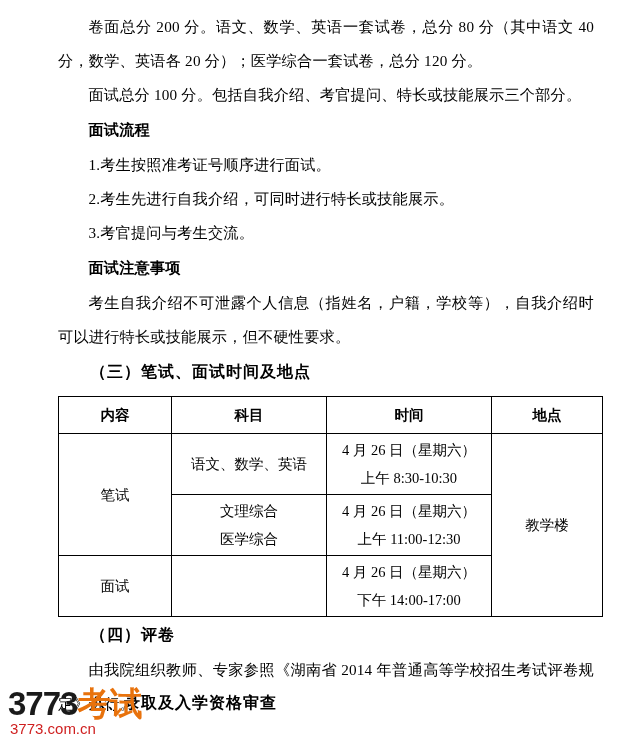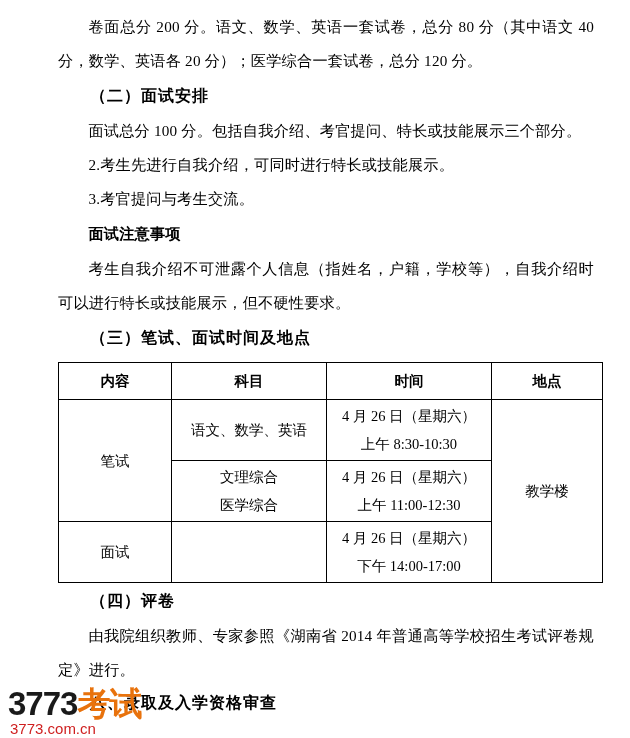--- a/index.html
+++ b/index.html
@@ -97,25 +97,26 @@
     width: 524px;
   }
 </style>
 </head>
 <body>
 
 <div class="page">
 
   <p class="indent2">卷面总分 200 分。语文、数学、英语一套试卷，总分 80 分（其中语文 40 分，数学、英语各 20 分）；医学综合一套试卷，总分 120 分。</p>
 
-  <p class="sec-title">（二）面试安排</p>
 
   <p class="indent2">面试总分 100 分。包括自我介绍、考官提问、特长或技能展示三个部分。</p>
 
+  <p class="subheading">面试流程</p>
 
+  <p class="indent2">1.考生按照准考证号顺序进行面试。</p>
   <p class="indent2">2.考生先进行自我介绍，可同时进行特长或技能展示。</p>
   <p class="indent2">3.考官提问与考生交流。</p>
 
   <p class="subheading">面试注意事项</p>
 
   <p class="indent2">考生自我介绍不可泄露个人信息（指姓名，户籍，学校等），自我介绍时可以进行特长或技能展示，但不硬性要求。</p>
 
   <p class="sec-title">（三）笔试、面试时间及地点</p>
 
   <table class="schedule">

